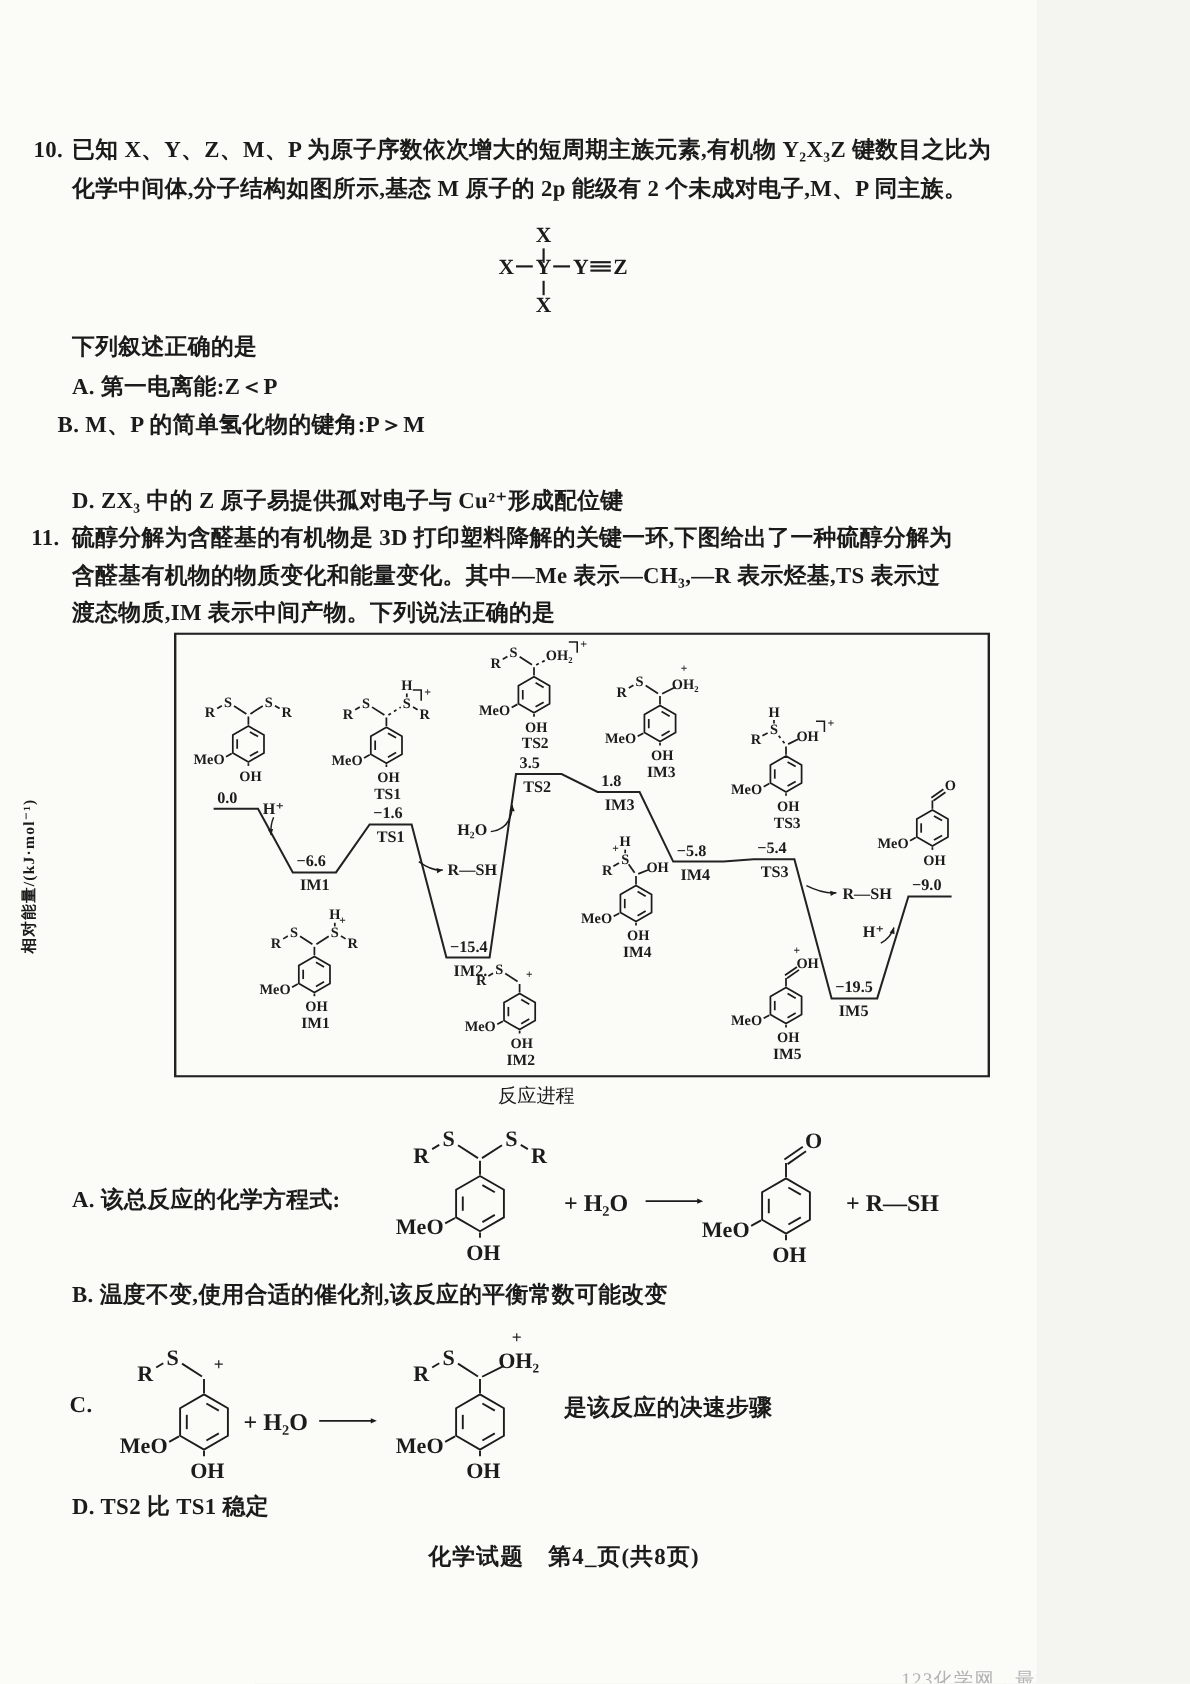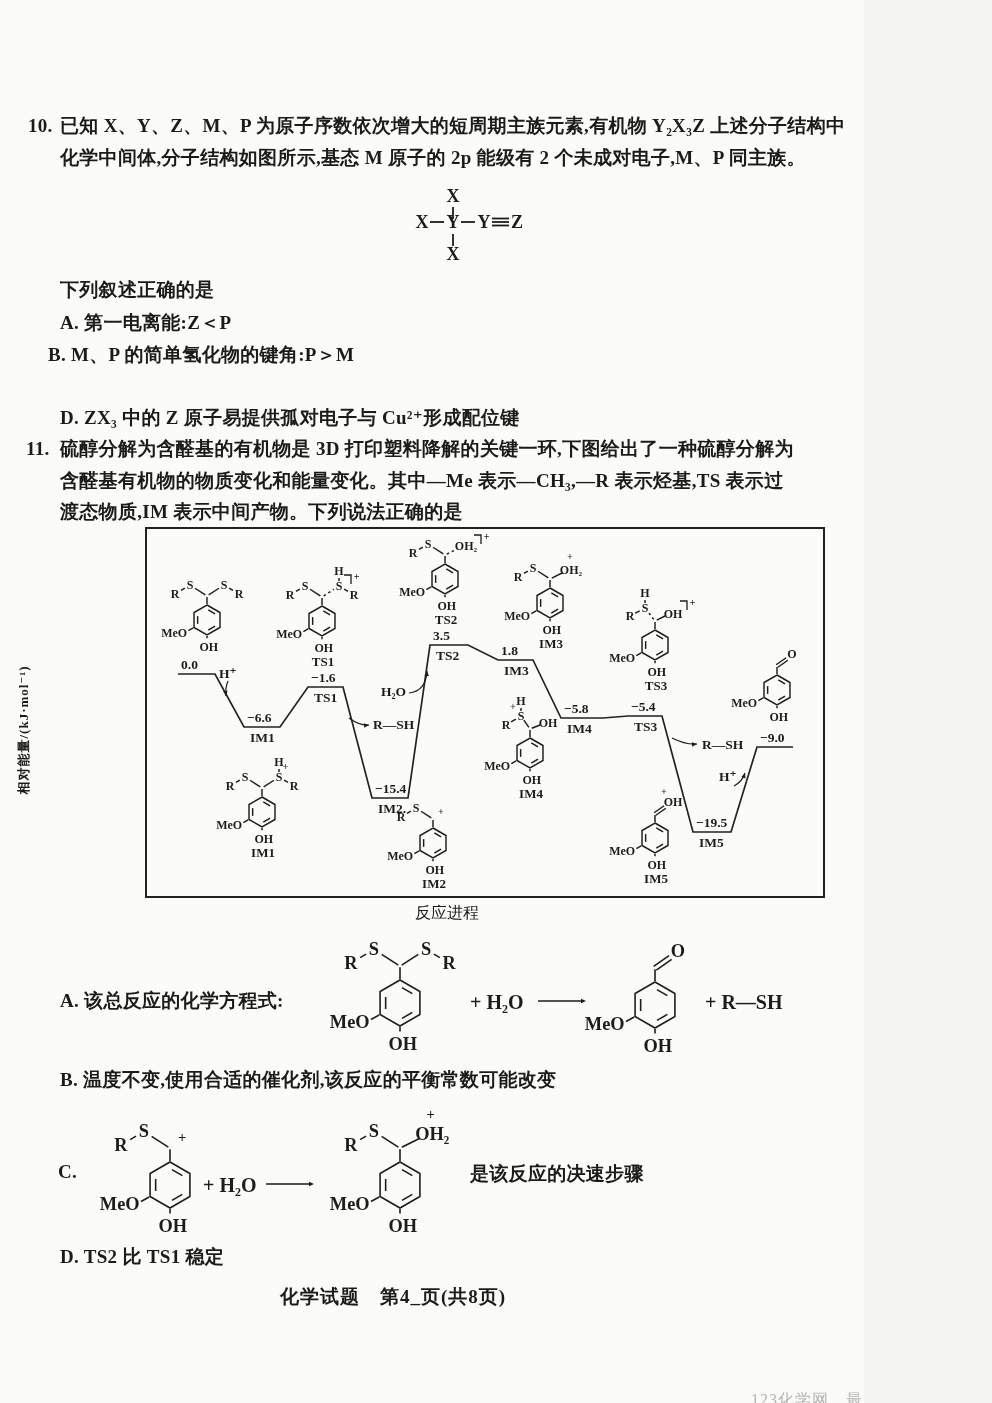--- a/index.html
+++ b/index.html
@@ -3,30 +3,30 @@
 <meta charset="utf-8">
 <style>
   html,body{margin:0;padding:0;background:#f4f4f1;}
   .page{position:relative;width:864px;height:1403px;background:#fbfbf8;
         font-family:"Liberation Serif","DejaVu Serif",serif;color:#1b1b1b;overflow:hidden;}
   .ln{position:absolute;font-size:19px;line-height:27px;white-space:nowrap;letter-spacing:.3px;font-weight:600;}
   .svgabs{position:absolute;}
   .ylab{position:absolute;left:-96px;top:721px;width:240px;height:18px;font-size:13px;font-weight:600;
         text-align:center;transform:rotate(-90deg);transform-origin:center;letter-spacing:1px;}
   .xlab{position:absolute;left:415px;top:903px;width:140px;text-align:left;font-size:16px;font-weight:400;}
-  .footer{position:absolute;left:280px;top:1284px;width:380px;font-size:19px;font-weight:600;letter-spacing:1px;}
+  .footer{position:absolute;left:280px;top:1284px;width:380px;text-align:center;font-size:19px;font-weight:600;letter-spacing:1px;}
   .wm{position:absolute;left:690px;top:1366px;width:292px;text-align:right;font-size:16px;color:#b3b3b3;letter-spacing:1px;margin-top:24px;}
 </style>
 </head>
 <body>
 
 <div class="page">
 
   <div class="ln" style="left:28px;top:112px">10.</div>
-  <div class="ln" style="left:60px;top:112px">已知 X、Y、Z、M、P 为原子序数依次增大的短周期主族元素,有机物 Y₂X₃Z 上述分子结构中</div>
+  <div class="ln" style="left:60px;top:112px">已知 X、Y、Z、M、P 为原子序数依次增大的短周期主族元素,有机物 Y₂X₃Z 键数目之比为</div>
   <div class="ln" style="left:60px;top:144px">化学中间体,分子结构如图所示,基态 M 原子的 2p 能级有 2 个未成对电子,M、P 同主族。</div>
 
   <svg id="mol10" class="svgabs" style="left:380px;top:175px" width="240" height="100">
       <text x="73" y="27" font-size="18" text-anchor="middle" font-family="&quot;Liberation Serif&quot;,&quot;DejaVu Serif&quot;,serif" font-weight="700" fill="#1c1c1c">X</text>
       <line x1="73" y1="32" x2="73" y2="44" stroke="#1c1c1c" stroke-width="1.8"></line>
       <text x="42" y="53" font-size="18" text-anchor="middle" font-family="&quot;Liberation Serif&quot;,&quot;DejaVu Serif&quot;,serif" font-weight="700" fill="#1c1c1c">X</text>
       <line x1="50" y1="47" x2="64" y2="47" stroke="#1c1c1c" stroke-width="1.8"></line>
       <text x="73" y="53" font-size="18" text-anchor="middle" font-family="&quot;Liberation Serif&quot;,&quot;DejaVu Serif&quot;,serif" font-weight="700" fill="#1c1c1c">Y</text>
       <line x1="81" y1="47" x2="95" y2="47" stroke="#1c1c1c" stroke-width="1.8"></line>
       <text x="104" y="53" font-size="18" text-anchor="middle" font-family="&quot;Liberation Serif&quot;,&quot;DejaVu Serif&quot;,serif" font-weight="700" fill="#1c1c1c">Y</text>

